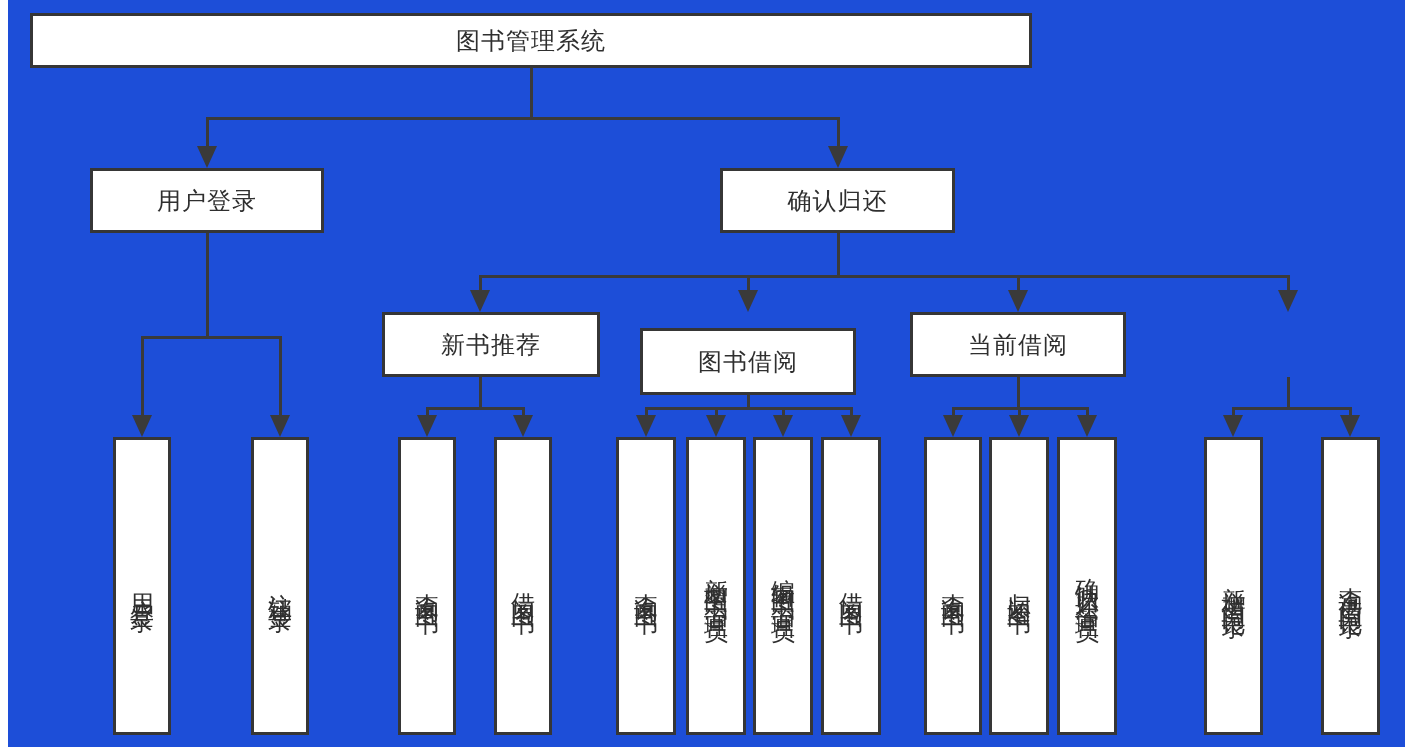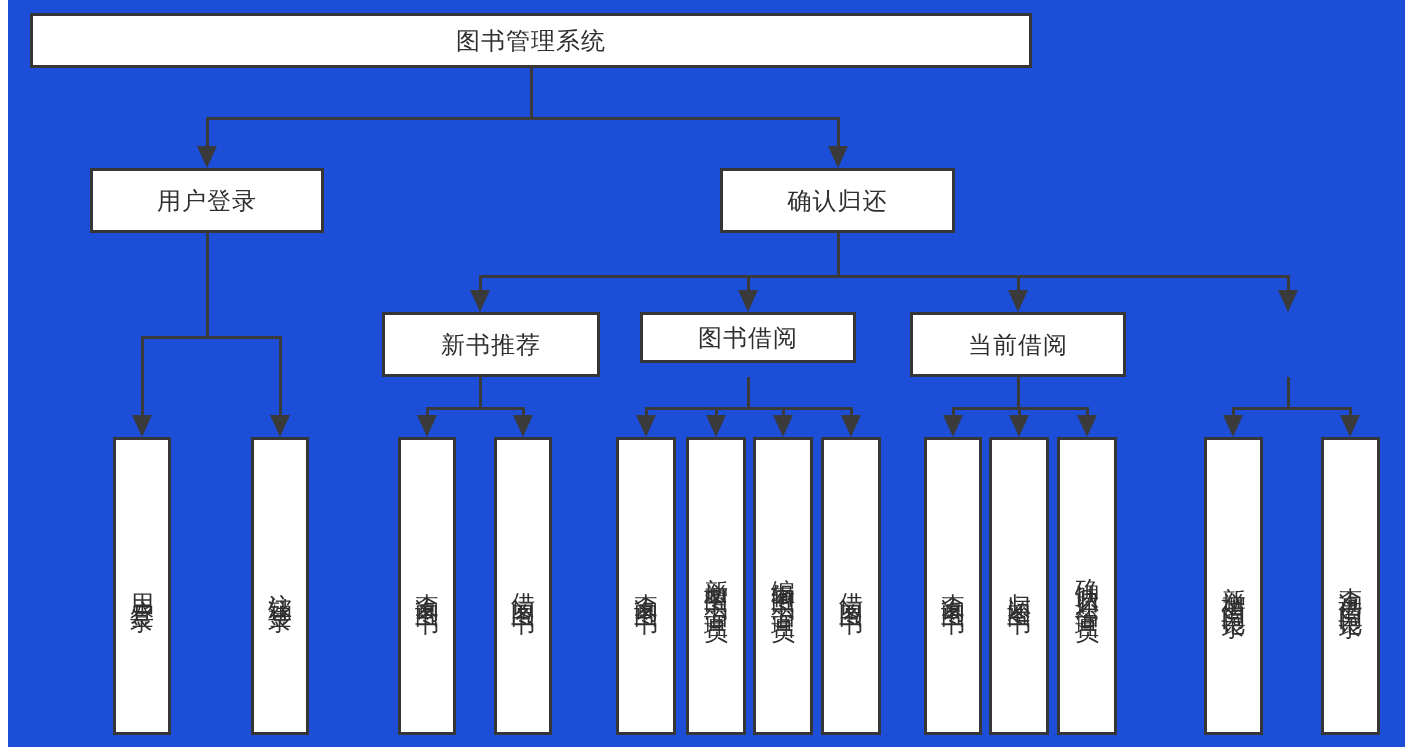--- a/index.html
+++ b/index.html
@@ -101,21 +101,21 @@
   <div class="node" style="left:82px;top:168px;width:234px;height:65px">
     <span class="lbl">用户登录</span>
   </div>
   <div class="node" style="left:712px;top:168px;width:235px;height:65px">
     <span class="lbl">确认归还</span>
   </div>
 
   <div class="node" style="left:374px;top:312px;width:218px;height:65px">
     <span class="lbl">新书推荐</span>
   </div>
-  <div class="node" style="left:632px;top:312px;width:216px;height:51px">
+  <div class="node" style="left:632px;top:328px;width:216px;height:67px">
     <span class="lbl">图书借阅</span>
   </div>
   <div class="node" style="left:902px;top:312px;width:216px;height:65px">
     <span class="lbl">当前借阅</span>
   </div>
 
   <div class="node leaf" style="left:105px;width:58px">
     <span class="lbl">用户登录</span>
   </div>
   <div class="node leaf" style="left:243px;width:58px">

